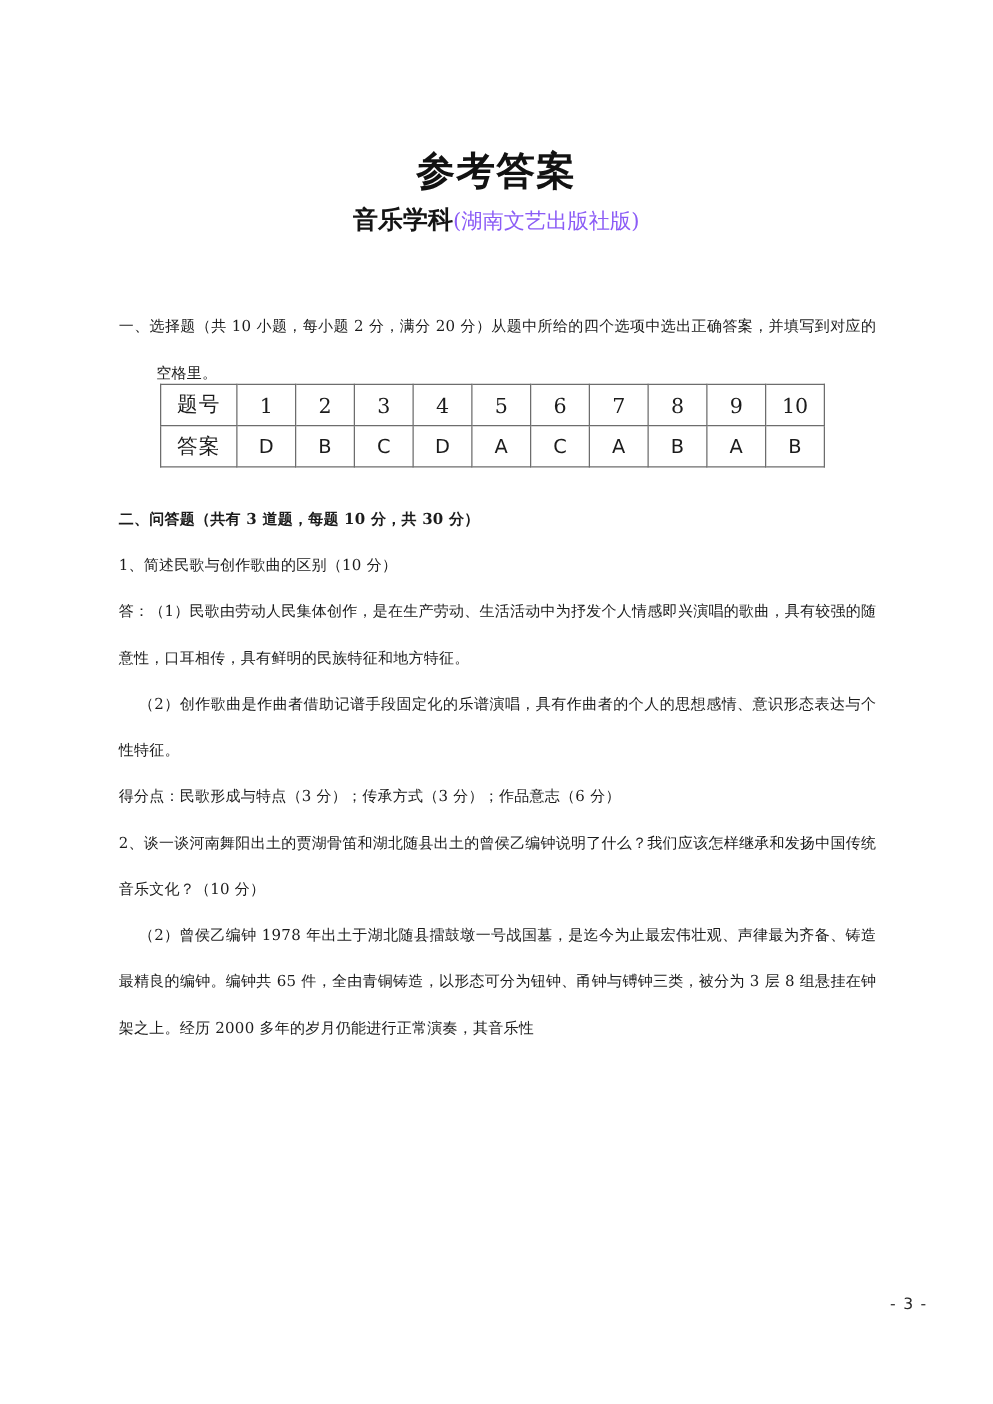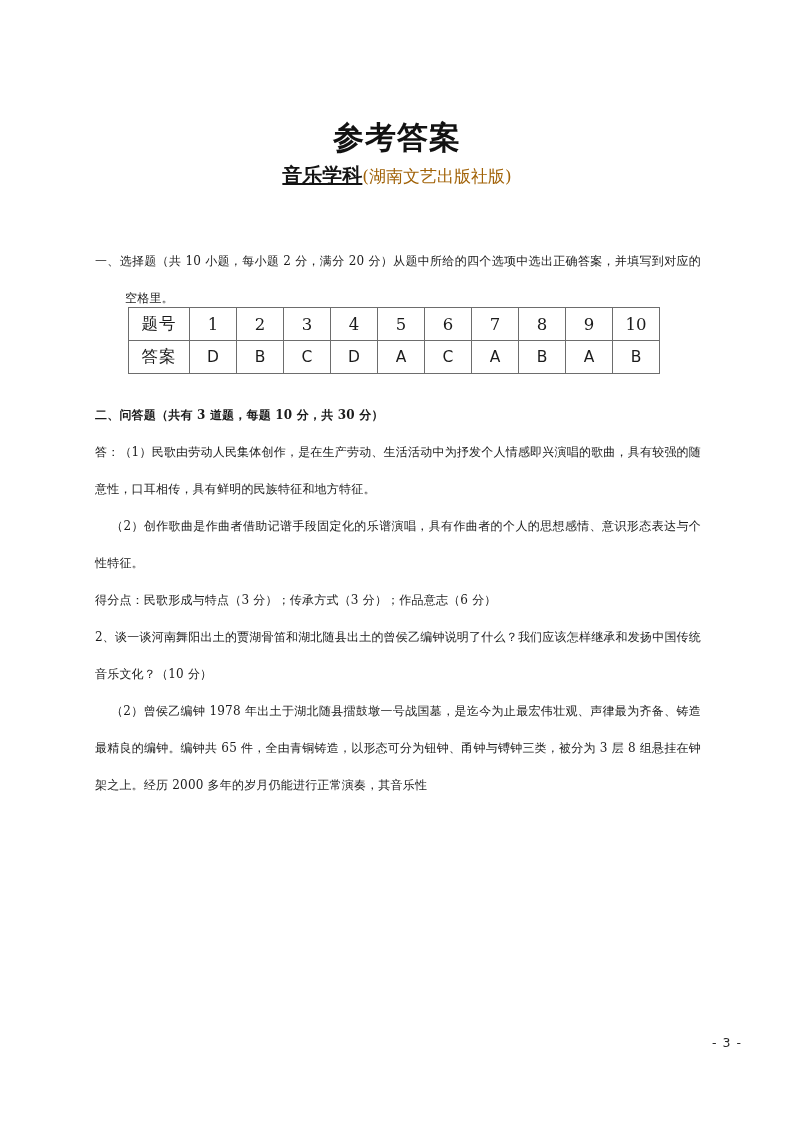--- a/index.html
+++ b/index.html
@@ -44,28 +44,27 @@
     margin: 6px 0 0 0;
     line-height: 26px;
     white-space: nowrap;
   }
 
   .subtitle-main {
     font-family: "DejaVu Sans", "Liberation Sans", sans-serif;
     font-weight: 700;
     font-size: 20px;
     color: #141414;
-    text-decoration: underline;
   }
 
   .subtitle-paren {
     font-family: "DejaVu Serif", "Liberation Serif", serif;
     font-weight: 400;
     font-size: 17px;
-    color: #a16207;
+    color: #8b5cf6;
   }
 
   
   .body-col {
     position: absolute;
     left: 95px;
     top: 243px;
     width: 606px;
   }
 
@@ -157,20 +156,21 @@
   </div>
 
   <div class="body-col">
 
     <p class="para para-section">一、选择题（共 10 小题，每小题 2 分，满分 20 分）从题中所给的四个选项中选出正确答案，并填写到对应的空格里。</p>
 
     <div style="height:78px"></div>
 
     <p class="para para-flush para-gap-sm">二、问答题（共有 3 道题，每题 10 分，共 30 分）</p>
 
+    <p class="para para-flush">1、简述民歌与创作歌曲的区别（10 分）</p>
 
     <p class="para para-flush">答：（1）民歌由劳动人民集体创作，是在生产劳动、生活活动中为抒发个人情感即兴演唱的歌曲，具有较强的随意性，口耳相传，具有鲜明的民族特征和地方特征。</p>
 
     <p class="para para-indent1">（2）创作歌曲是作曲者借助记谱手段固定化的乐谱演唱，具有作曲者的个人的思想感情、意识形态表达与个性特征。</p>
 
     <p class="para para-flush">得分点：民歌形成与特点（3 分）；传承方式（3 分）；作品意志（6 分）</p>
 
     <p class="para para-flush">2、谈一谈河南舞阳出土的贾湖骨笛和湖北随县出土的曾侯乙编钟说明了什么？我们应该怎样继承和发扬中国传统音乐文化？（10 分）</p>
 
 

